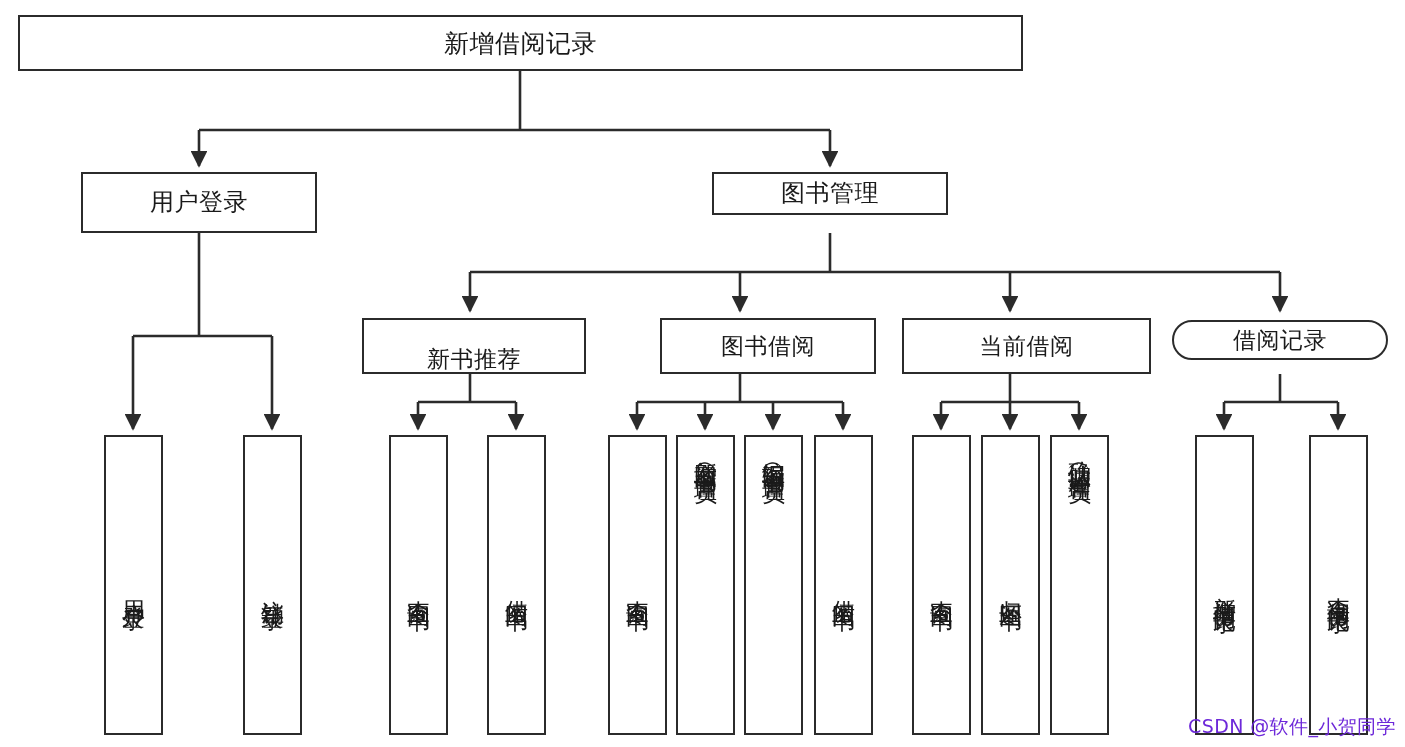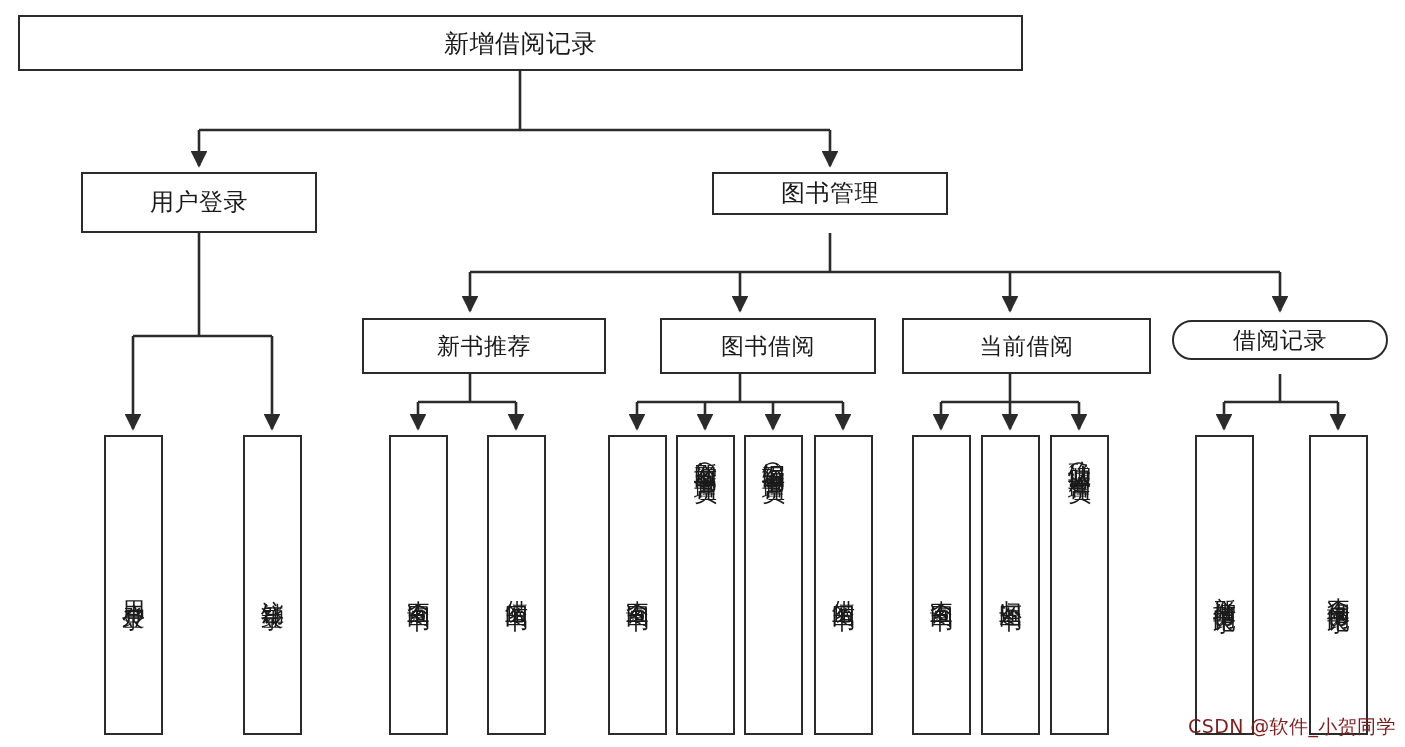--- a/index.html
+++ b/index.html
@@ -59,21 +59,21 @@
     white-space: nowrap;
   }
   .node.leaf.centered {
     align-items: center;
   }
   #watermark {
     position: absolute;
     left: 1188px;
     top: 714px;
     font-size: 19px;
-    color: #7f1d1d;
+    color: #6d28d9;
     font-family: "DejaVu Sans", "Liberation Sans", sans-serif;
     white-space: pre;
     z-index: 5;
     letter-spacing: 0.4px;
   }
 </style>
 </head>
 <body>
 
 <div id="diagram-canvas">
@@ -132,21 +132,21 @@
     <span class="node-label">新增借阅记录</span>
   </div>
 
   <div class="node lvl2" style="left:81px; top:172px; width:236px; height:61px;">
     <span class="node-label">用户登录</span>
   </div>
   <div class="node lvl2" style="left:712px; top:172px; width:236px; height:43px;">
     <span class="node-label">图书管理</span>
   </div>
 
-  <div class="node lvl3" style="left:362px; top:318px; width:244px; height:56px;">
+  <div class="node lvl3" style="left:362px; top:318px; width:224px; height:56px;align-items:flex-end;">
     <span class="node-label">新书推荐</span>
   </div>
   <div class="node lvl3" style="left:632px; top:318px; width:216px; height:56px;margin-left:28px;">
     <span class="node-label">图书借阅</span>
   </div>
   <div class="node lvl3" style="left:902px; top:318px; width:249px; height:56px;">
     <span class="node-label">当前借阅</span>
   </div>
   <div class="node lvl3" style="left:1172px; top:320px; width:216px; height:40px;border-radius:26px;">
     <span class="node-label">借阅记录</span>

